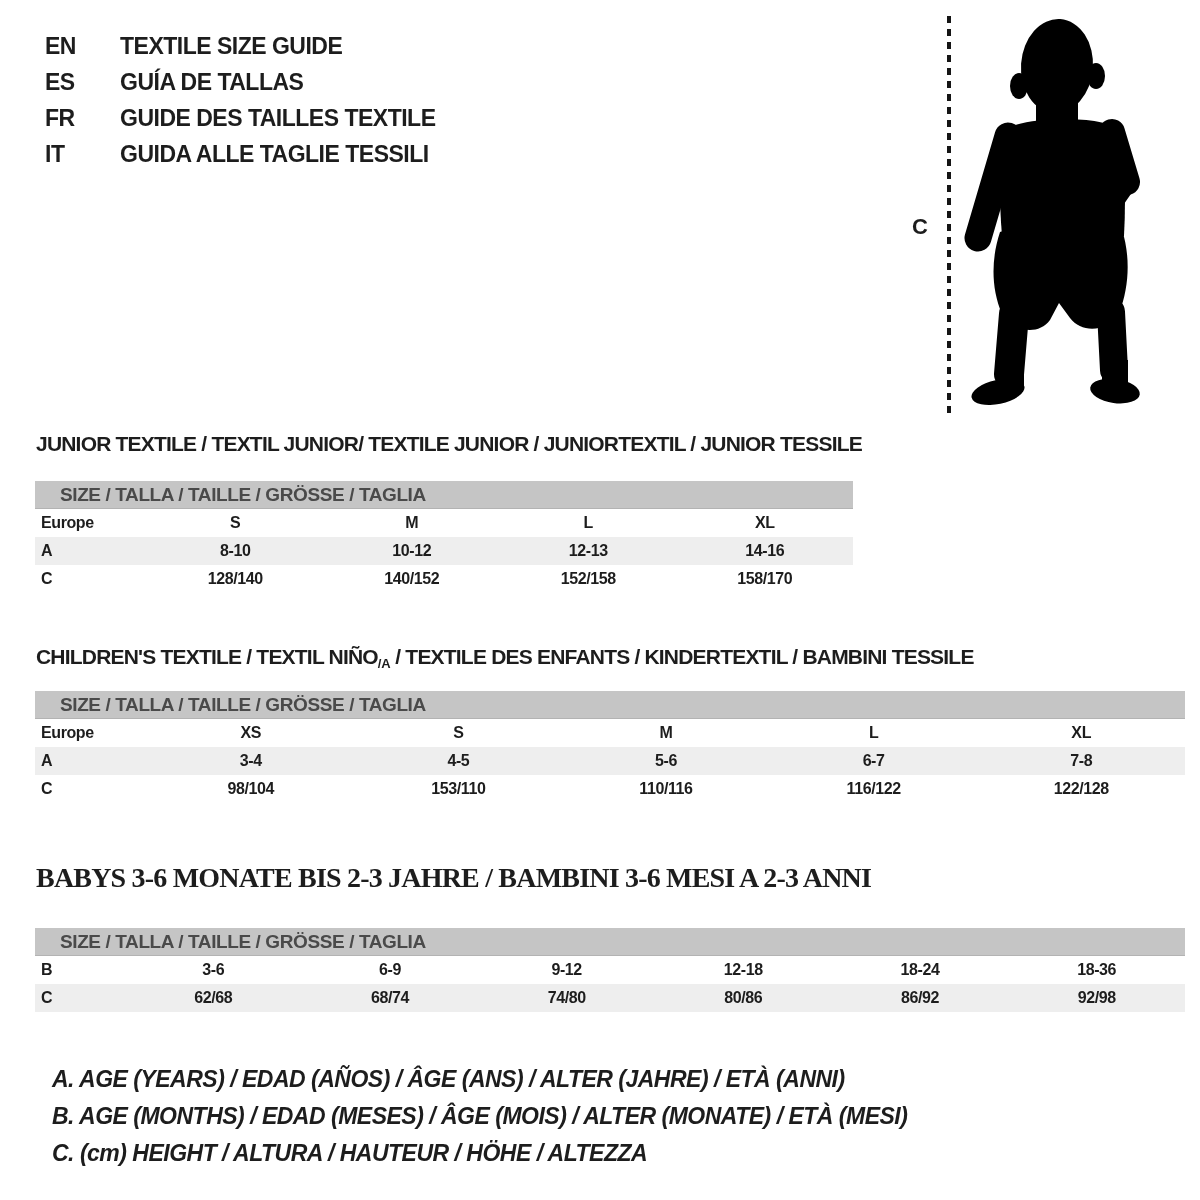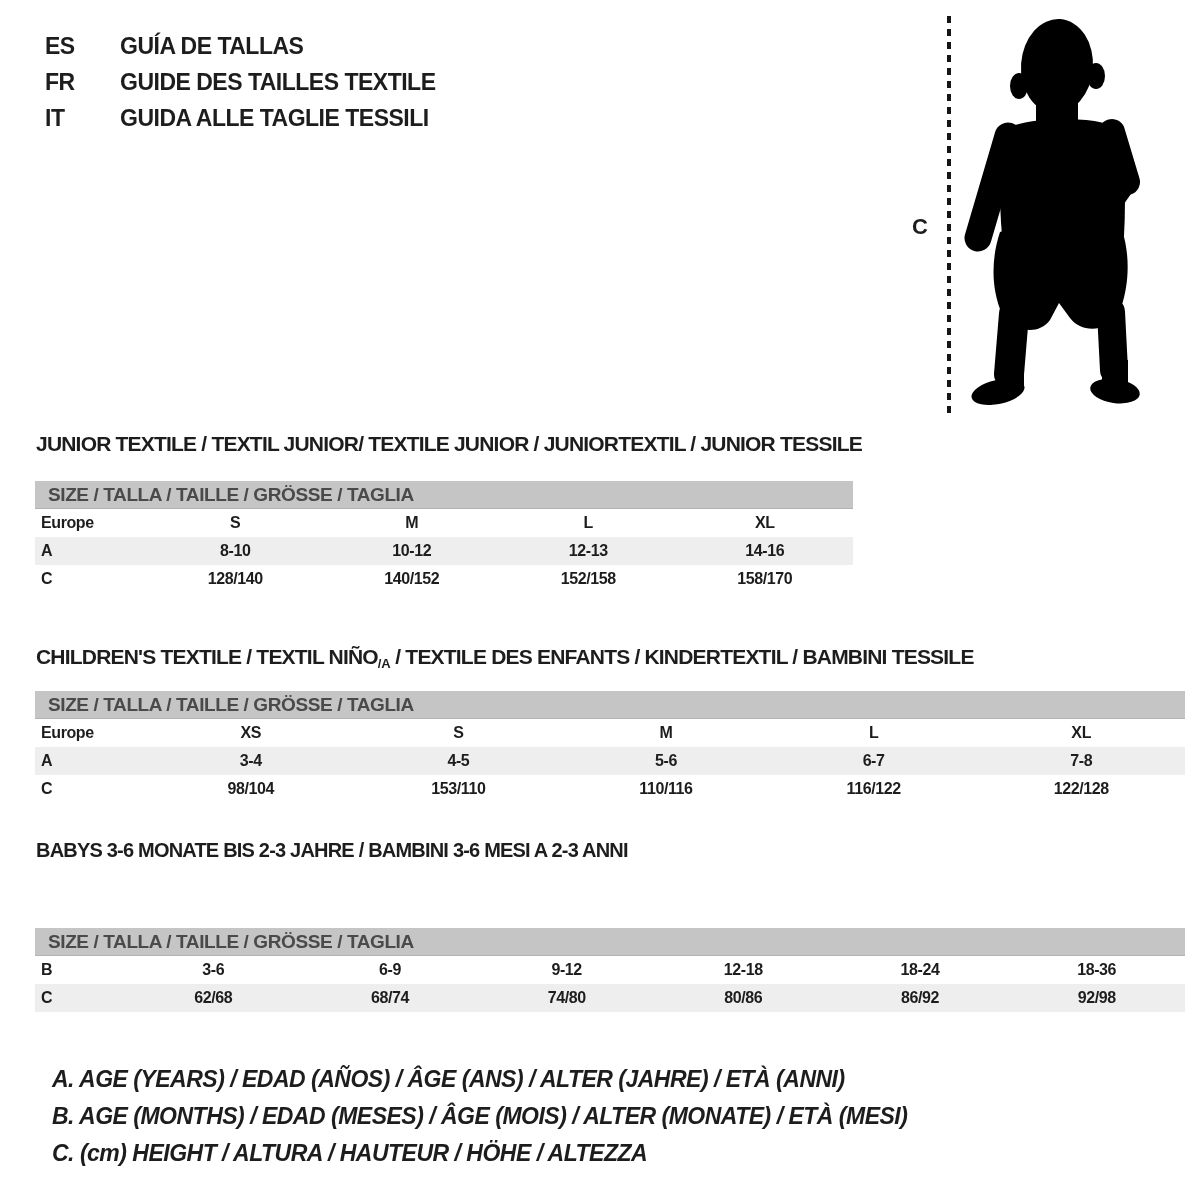--- a/index.html
+++ b/index.html
@@ -22,41 +22,45 @@
   .silhouette { position:absolute; left:962px; top:14px; }
 
   
   .sec-title { position:absolute; left:36px; font-weight:bold; font-size:21px; letter-spacing:-0.8px; white-space:nowrap; }
   .subscript { font-size:13px; vertical-align:-4px; letter-spacing:-0.3px; }
 
   
   .size-table { position:absolute; left:35px; }
   .size-table .bar {
     height:28px; background:#c5c5c5; display:flex; align-items:center;
-    padding-left:13px; box-sizing:border-box;
+    padding-left:25px; box-sizing:border-box;
     font-weight:bold; font-size:19px; color:#4a4a4a; letter-spacing:-0.4px;
     border-bottom:1px solid #b3b3b3;
   }
   .trow { display:grid; height:28px; align-items:center; font-weight:bold; font-size:16px; letter-spacing:-0.4px; }
   .trow.shaded { background:#eeeeee; }
   .trow .lbl { text-align:left; padding-left:6px; }
   .trow .val { text-align:center; }
   .junior   { width:818px; }  .junior .trow   { grid-template-columns:112px repeat(4,1fr); }
   .children { width:1150px; } .children .trow { grid-template-columns:112px repeat(5,1fr); }
   .babies   { width:1150px; } .babies .trow   { grid-template-columns:90px repeat(6,1fr); }
 
   
   .foot-line { position:absolute; left:52px; font-weight:bold; font-size:23px; letter-spacing:-0.5px; white-space:nowrap;font-style:italic; }
 </style>
 </head>
 <body>
 
 <div class="page">
 
   <div class="lang-list">
+    <div class="lang-row">
+      <span class="lang-code">EN</span>
+      <span class="lang-title">TEXTILE SIZE GUIDE</span>
+    </div>
     <div class="lang-row">
       <span class="lang-code">ES</span>
       <span class="lang-title">GUÍA DE TALLAS</span>
     </div>
     <div class="lang-row">
       <span class="lang-code">FR</span>
       <span class="lang-title">GUIDE DES TAILLES TEXTILE</span>
     </div>
     <div class="lang-row">
       <span class="lang-code">IT</span>
@@ -134,21 +138,21 @@
     <div class="trow">
       <span class="lbl">C</span>
       <span class="val">98/104</span>
       <span class="val">153/110</span>
       <span class="val">110/116</span>
       <span class="val">116/122</span>
       <span class="val">122/128</span>
     </div>
   </div>
 
-  <div class="sec-title" style="top:839px; font-size:20px;">BABYS 3-6 MONATE BIS 2-3 JAHRE / BAMBINI 3-6 MESI A 2-3 ANNI</div>
+  <div class="sec-title" style="top:862px; font-size:28px;font-family:Liberation Serif, serif;">BABYS 3-6 MONATE BIS 2-3 JAHRE / BAMBINI 3-6 MESI A 2-3 ANNI</div>
   <div class="size-table babies" style="top:928px;">
     <div class="bar">SIZE / TALLA / TAILLE / GRÖSSE / TAGLIA</div>
     <div class="trow">
       <span class="lbl">B</span>
       <span class="val">3-6</span>
       <span class="val">6-9</span>
       <span class="val">9-12</span>
       <span class="val">12-18</span>
       <span class="val">18-24</span>
       <span class="val">18-36</span>

